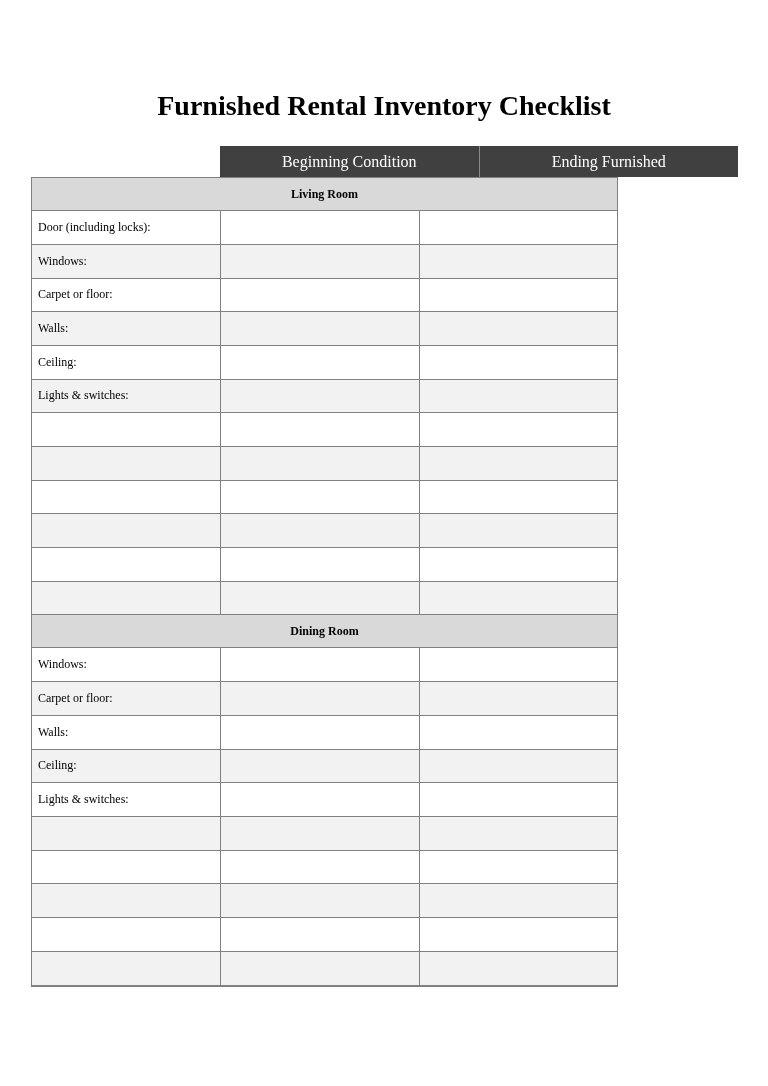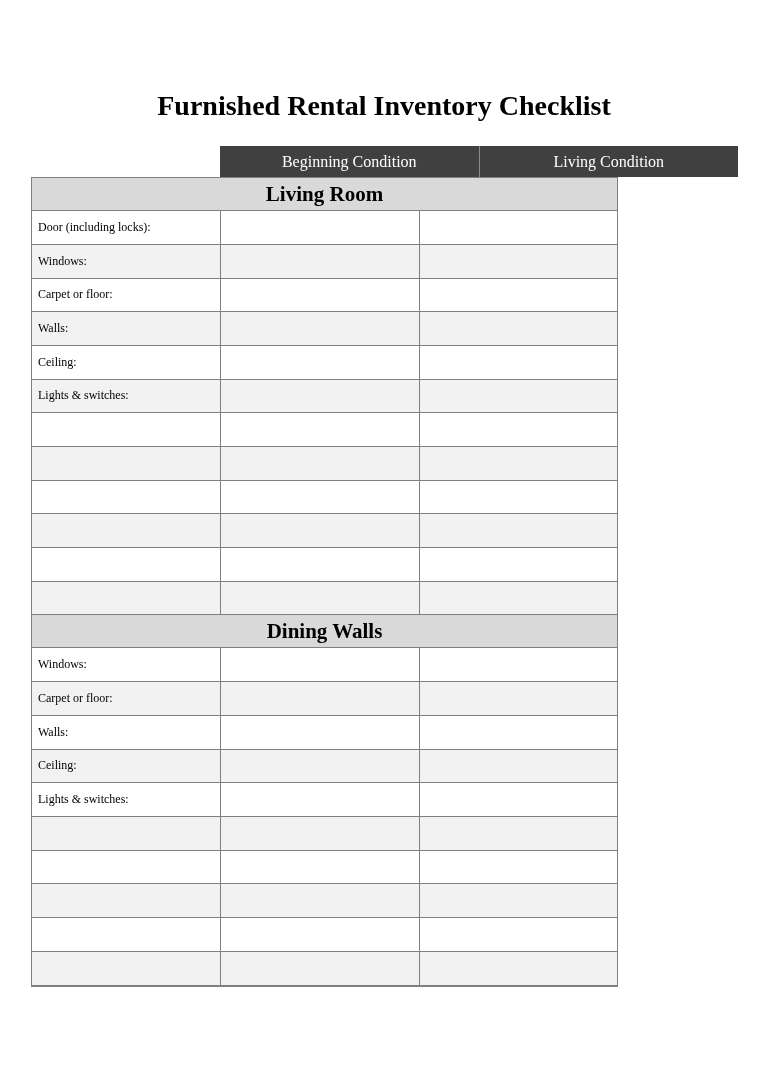--- a/index.html
+++ b/index.html
@@ -53,21 +53,21 @@
     border-bottom: 2px solid var(--border, #808080);
   }
   .section-header {
     height: 33px;
     box-sizing: border-box;
     background: var(--section-header-bg, #d9d9d9);
     border-bottom: 1px solid var(--border, #808080);
     display: flex;
     align-items: center;
     justify-content: center;
-    font-size: 21px;
+    font-size: 12px;
     font-weight: bold;
   }
   .row {
     display: flex;
     height: 33.7px;
     box-sizing: border-box;
     border-bottom: 1px solid var(--border, #808080);
     background: #ffffff;
   }
   .row.alt {
@@ -99,21 +99,21 @@
 </style>
 </head>
 <body>
 
 <div class="page">
   <h1 class="doc-title">Furnished Rental Inventory Checklist</h1>
 
   <div class="table-wrap">
     <div class="cond-header">
       <div class="hcell">Beginning Condition</div>
-      <div class="hcell">Living Condition</div>
+      <div class="hcell">Ending Furnished</div>
     </div>
     <div class="main" id="table-body">
         <div class="section-header">Living Room</div>
         <div class="row">
           <div class="cell cell-label">Door (including locks):</div>
           <div class="cell cell-cond"></div>
           <div class="cell cell-cond"></div>
         </div>
         <div class="row alt">
           <div class="cell cell-label">Windows:</div>
@@ -163,21 +163,21 @@
         <div class="row">
           <div class="cell cell-label"></div>
           <div class="cell cell-cond"></div>
           <div class="cell cell-cond"></div>
         </div>
         <div class="row alt">
           <div class="cell cell-label"></div>
           <div class="cell cell-cond"></div>
           <div class="cell cell-cond"></div>
         </div>
-        <div class="section-header">Dining Walls</div>
+        <div class="section-header">Dining Room</div>
         <div class="row">
           <div class="cell cell-label">Windows:</div>
           <div class="cell cell-cond"></div>
           <div class="cell cell-cond"></div>
         </div>
         <div class="row alt">
           <div class="cell cell-label">Carpet or floor:</div>
           <div class="cell cell-cond"></div>
           <div class="cell cell-cond"></div>
         </div>

